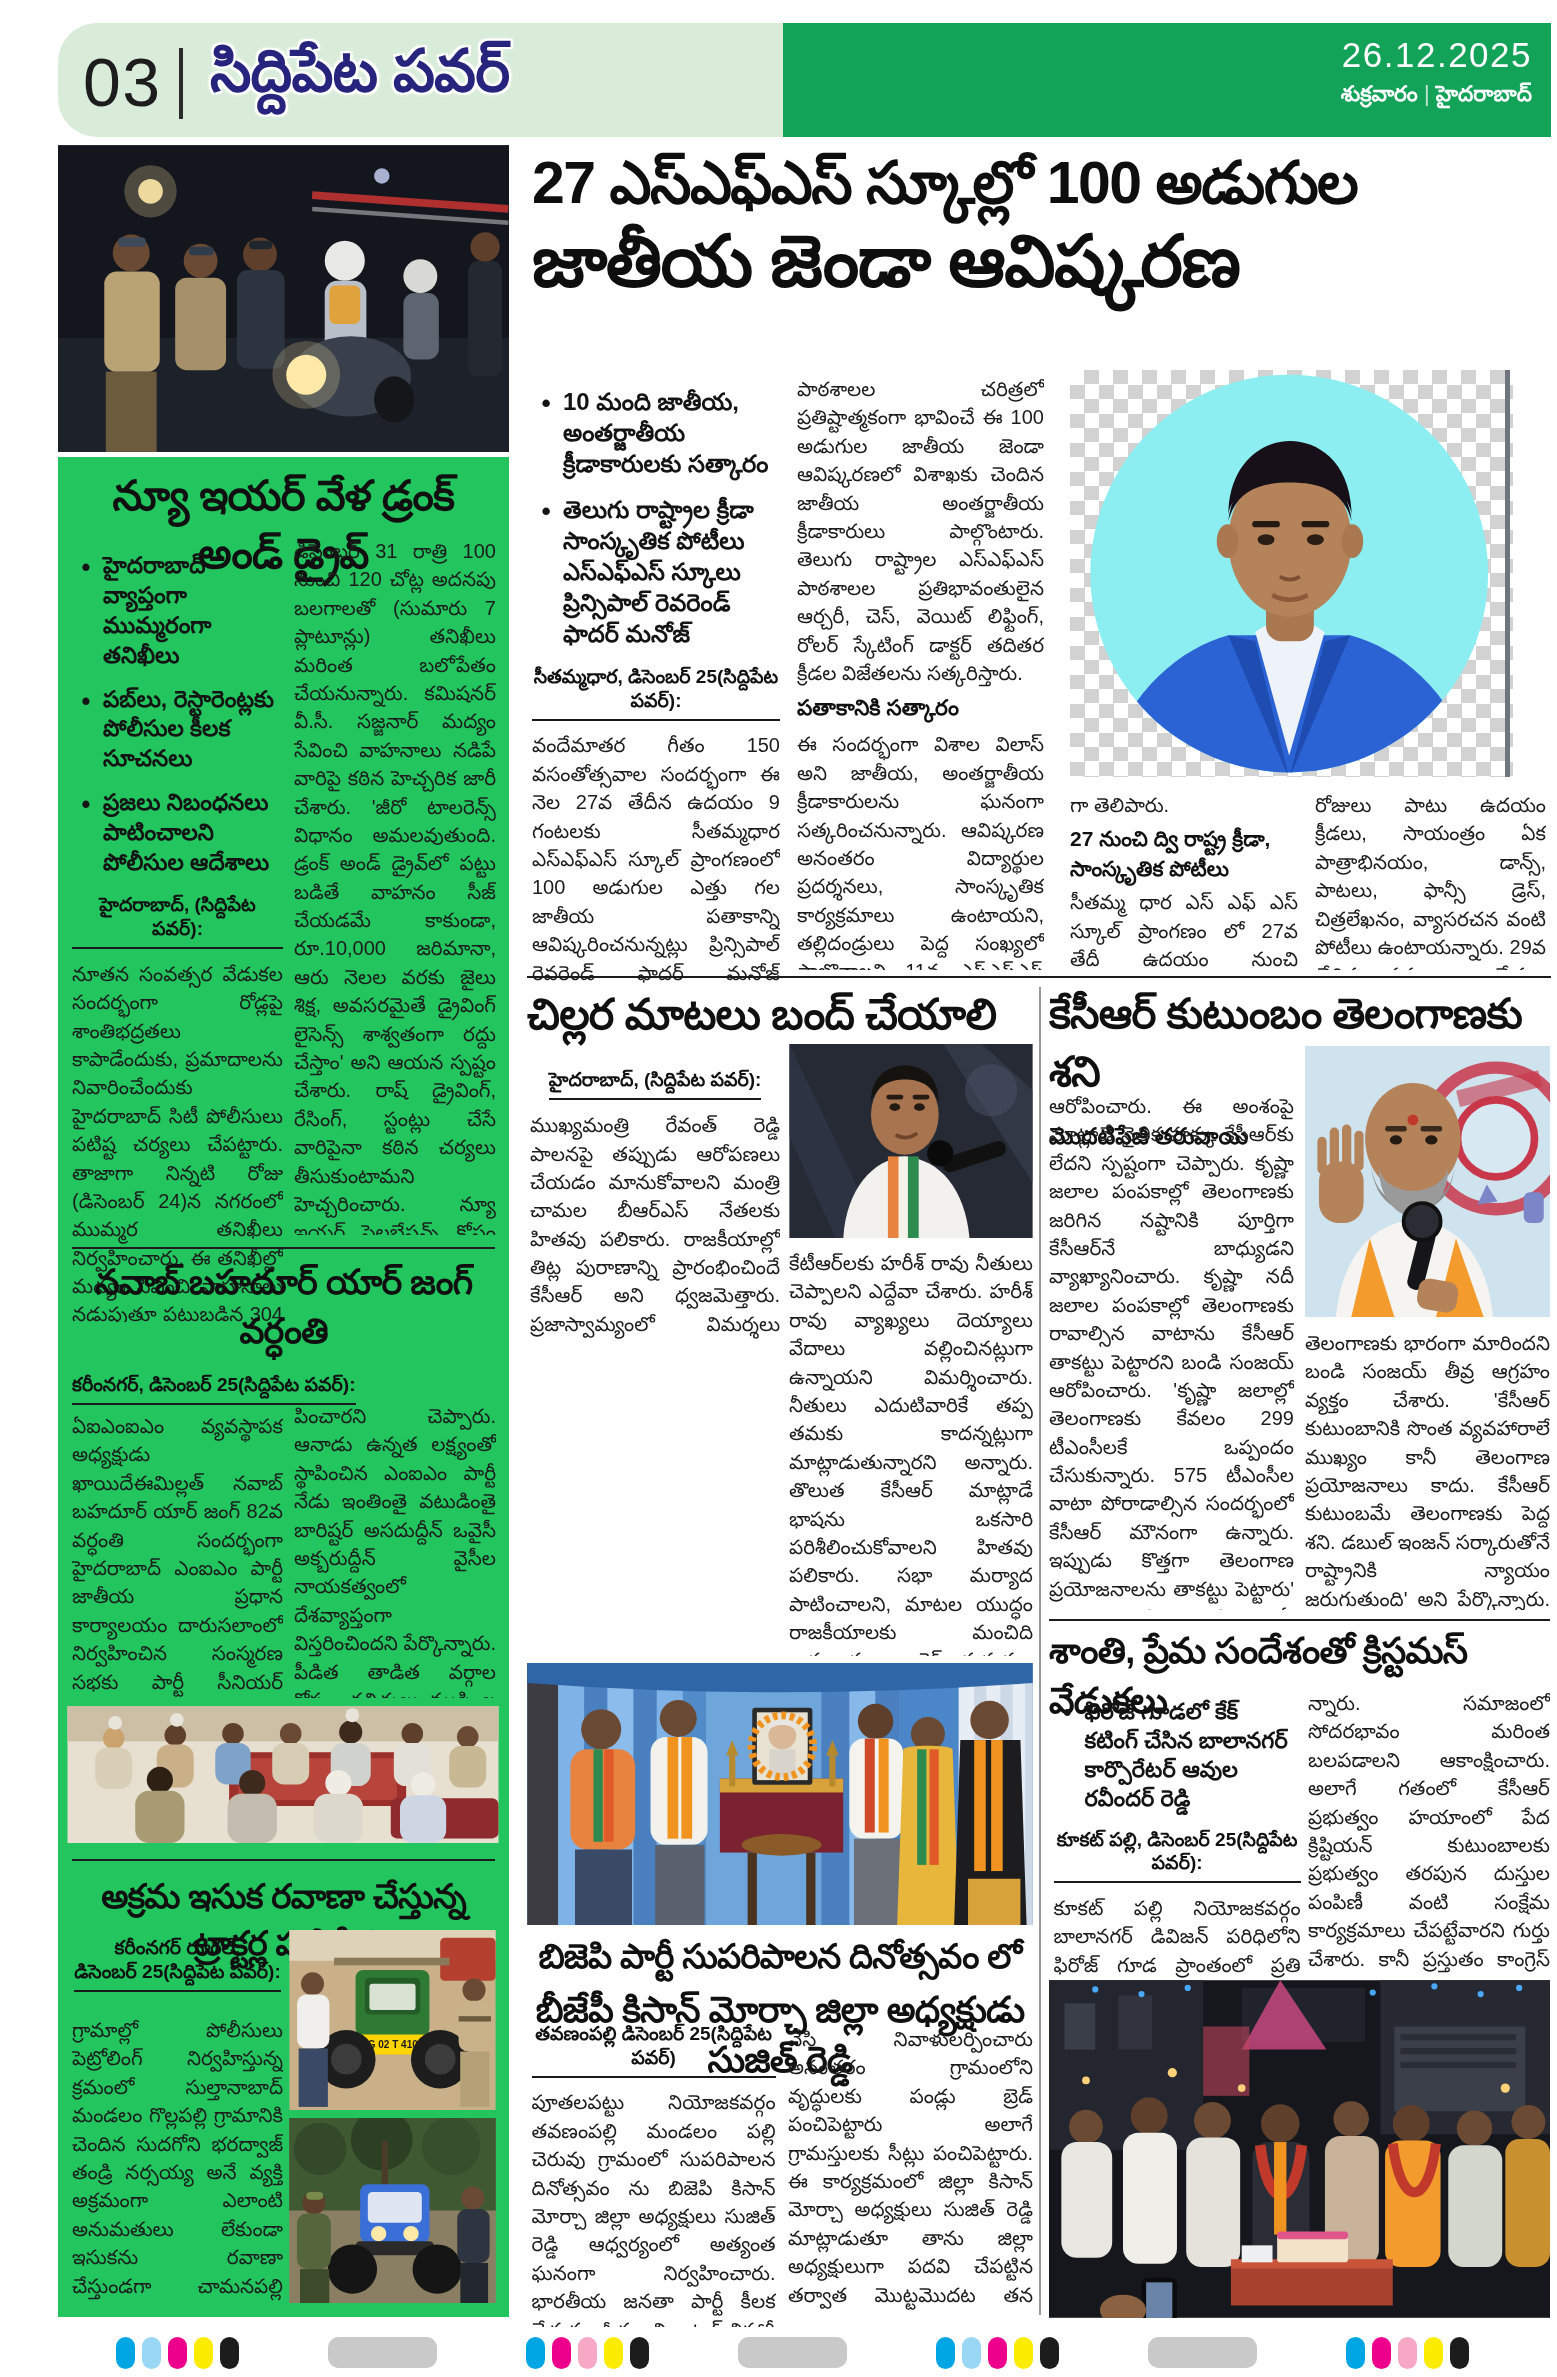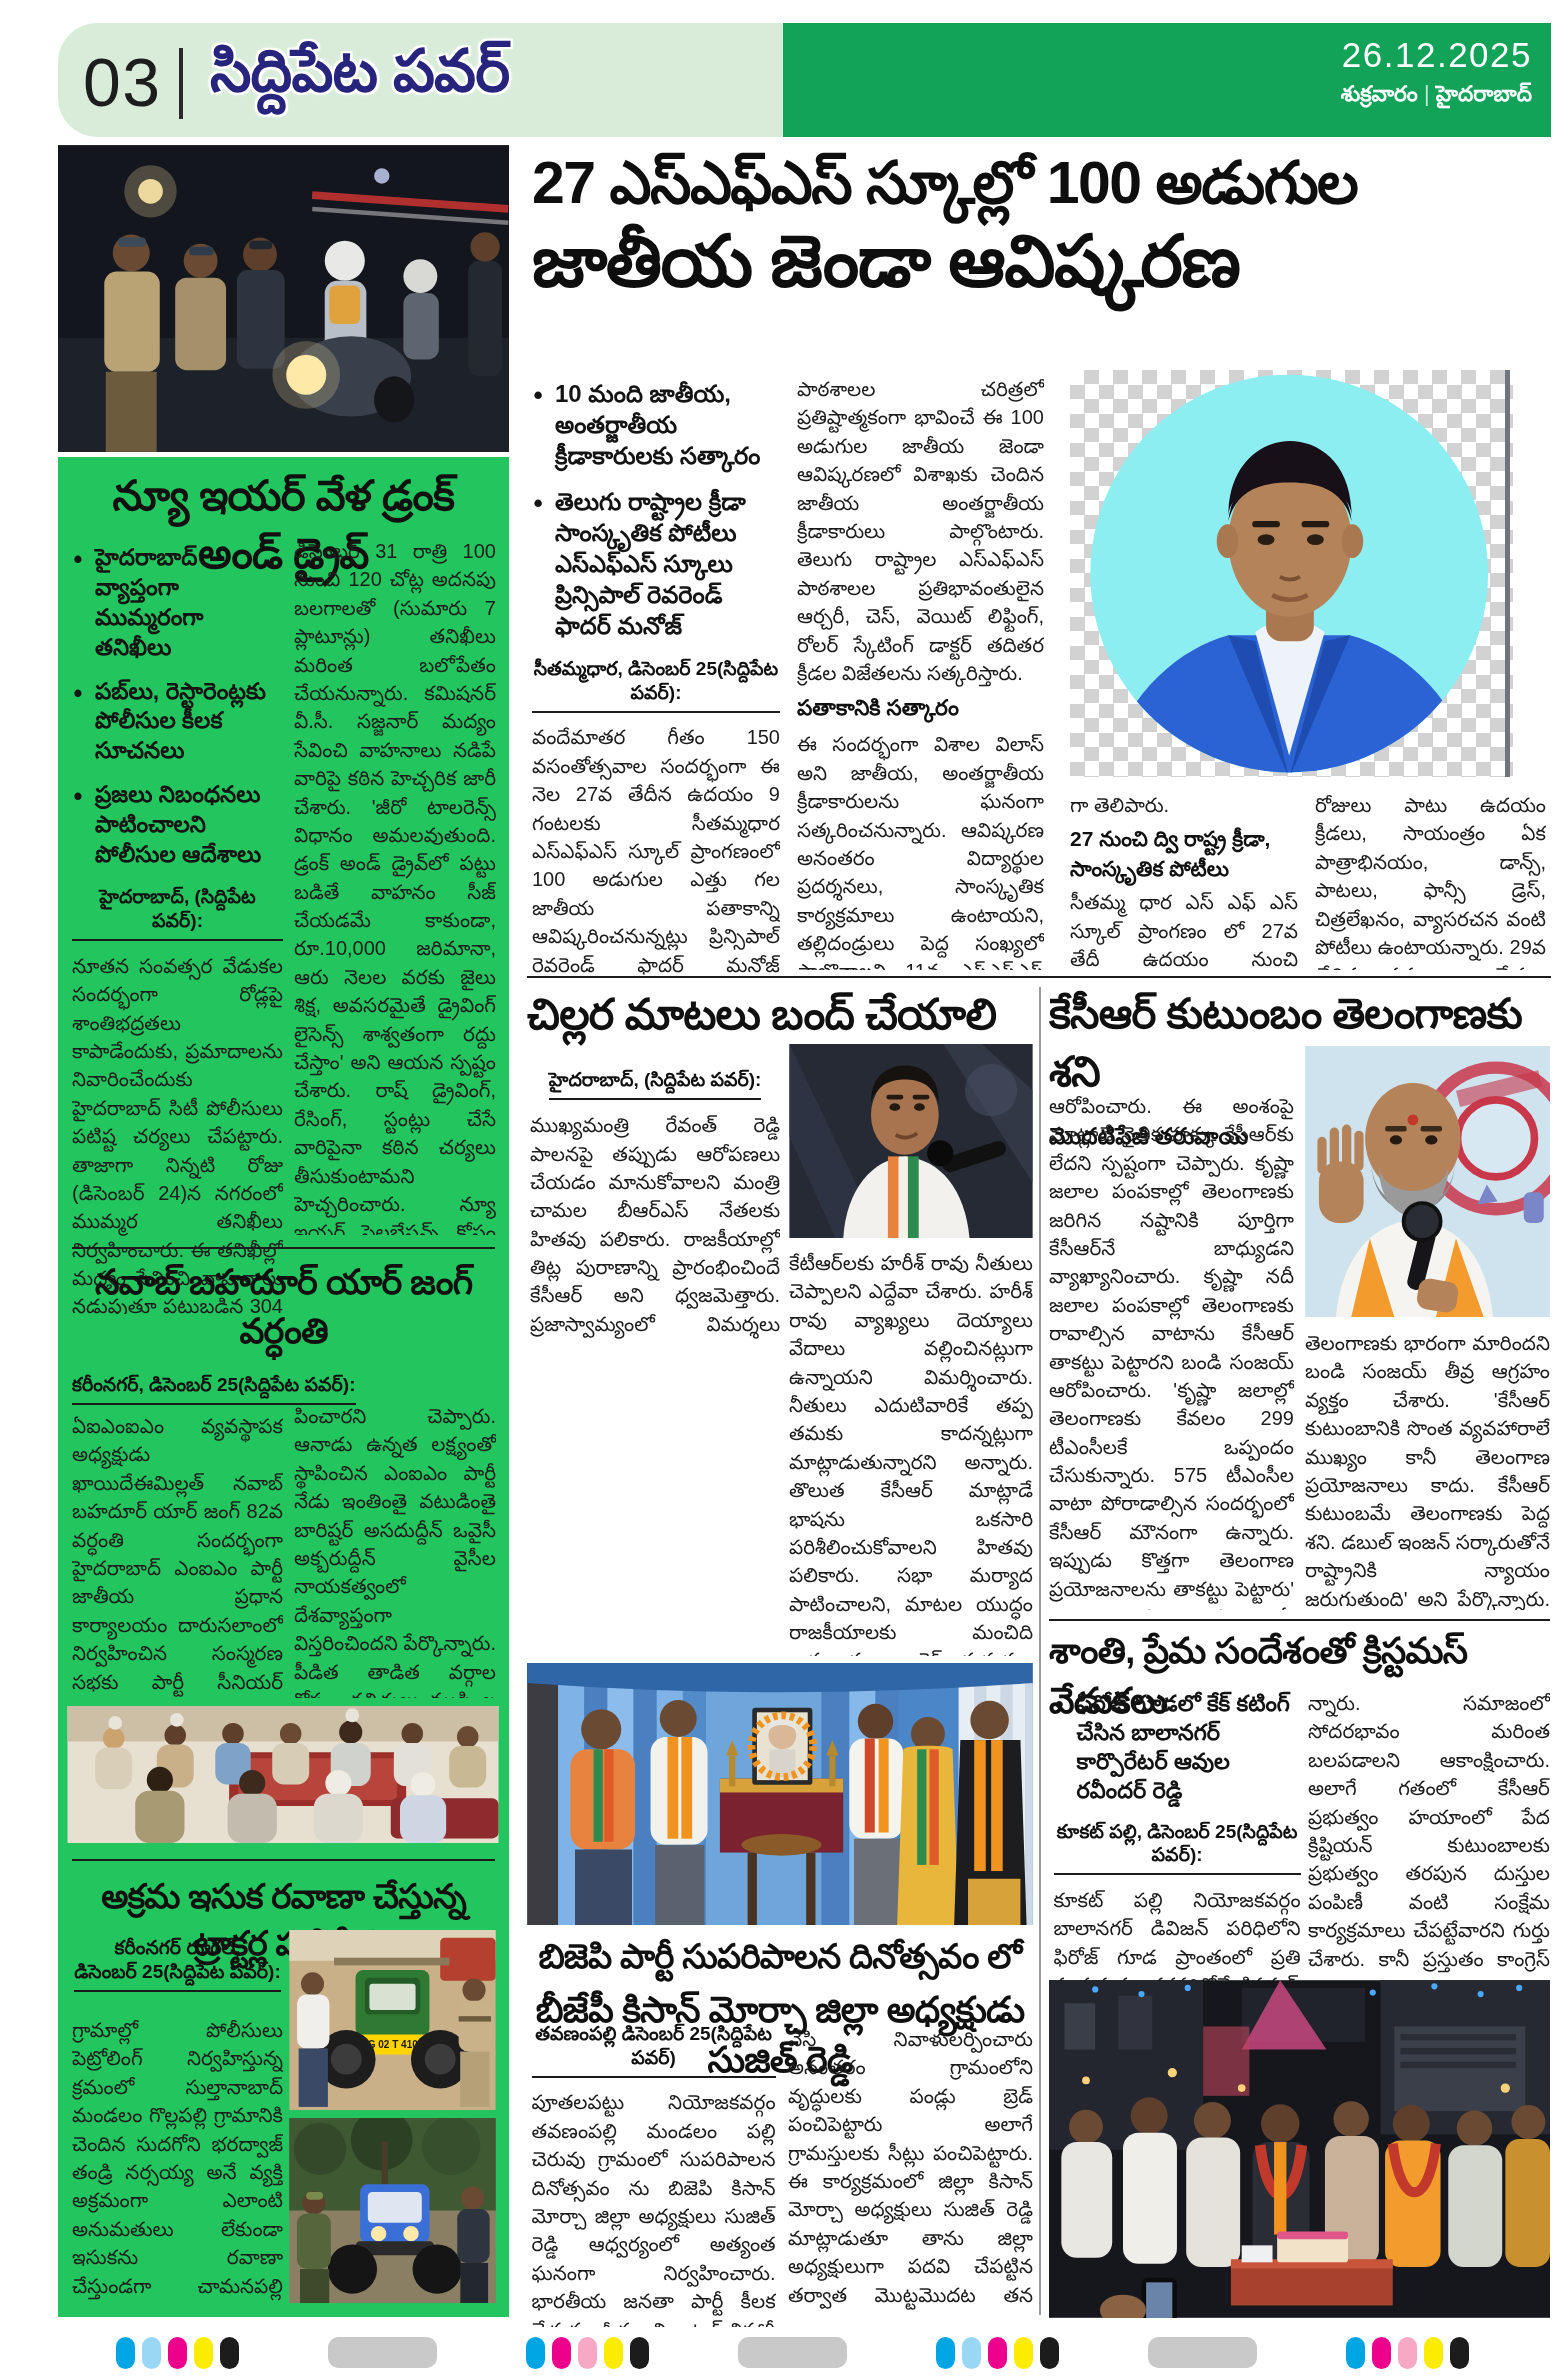--- a/index.html
+++ b/index.html
@@ -15,21 +15,21 @@
   .date-block{text-align:right;color:#fff;}
   .date-line{font-size:35px;font-weight:500;letter-spacing:1.5px;}
   .day-line{font-size:21.6px;font-weight:600;margin-top:6.2px;}
   .day-sep{opacity:.75;font-weight:300;padding:0 6.2px;}
   
   .lead-h1{font-size:59px;line-height:1.02;font-weight:900;color:#0e0e0e;letter-spacing:-1.5px;}
   .lead-h2{font-size:72px;line-height:1.0;font-weight:900;color:#0e0e0e;letter-spacing:-1.5px;margin-top:12.3px;}
   .sec-h{font-weight:900;color:#101010;letter-spacing:-0.8px;}
   
   .col{font-size:20px;line-height:1.42;text-align:justify;color:#1c1c1c;overflow:hidden;}
-  .bullets{list-style:none;margin:0;padding:0;}
+  .bullets{list-style:none;margin:8px;padding:0;}
   .bullets li{position:relative;padding-left:23px;margin-bottom:14px;
     font-weight:800;line-height:1.3;text-align:left;color:#141414;}
   .bullets li::before{content:"•";position:absolute;left:1.5px;top:0;font-size:1.1em;}
   .dateline{text-align:center;margin:15.4px 0 10.8px 0;}
   .dateline span{display:inline-block;font-weight:800;font-size:19px;color:#111;
     border-bottom:2.3px solid #1a1a1a;padding-bottom:6.2px;line-height:1.25;}
   .dateline.left{text-align:center;}
   .subbold{font-weight:800;color:#111;}
   .pink{background:#22c55e;}
   .rule-h{background:#1c1c1c;}

